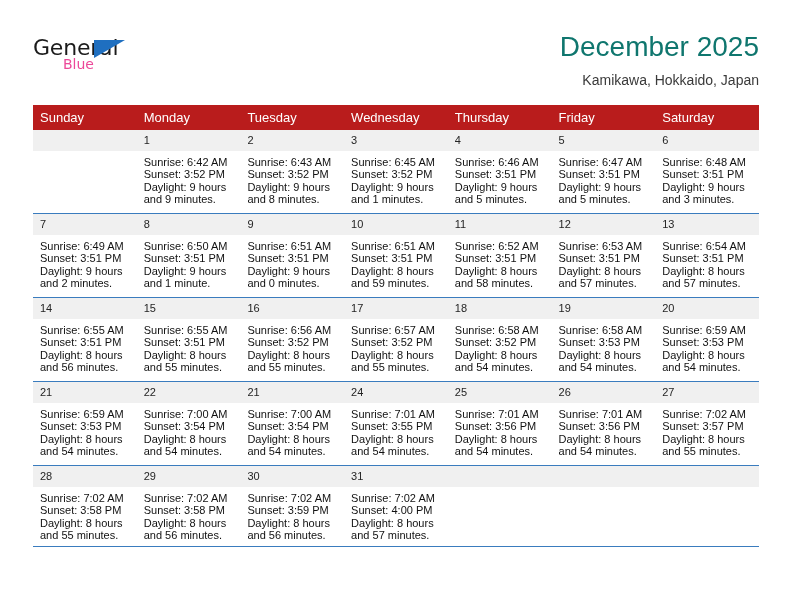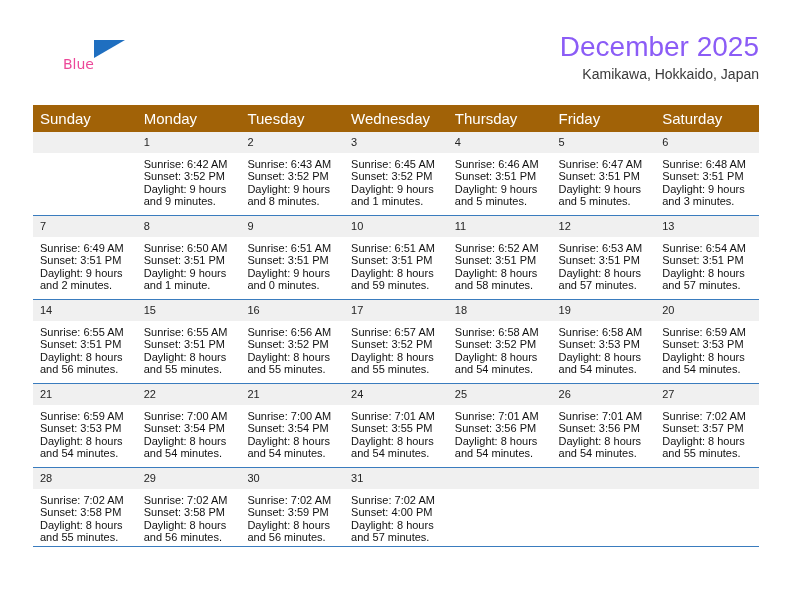--- a/index.html
+++ b/index.html
@@ -66,45 +66,46 @@
   }
   .title-block {
     position: absolute;
     right: 0;
     top: 0;
     text-align: right;
   }
   .cal-title {
     font-size: 28px;
     font-weight: 400;
-    color: #8b5cf6;
+    color: #0f766e;
     line-height: 34px;
     white-space: nowrap;
   }
   .cal-subtitle {
     font-size: 14px;
     font-weight: 400;
     color: #3a3a3a;
     line-height: 20px;
+    margin-top: 6px;
     white-space: nowrap;
   }
 
   
   .calendar {
     position: absolute;
     left: 33px;
     top: 105px;
     width: 726px;
     border-collapse: collapse;
     table-layout: fixed;
   }
   .calendar th {
-    background: #a16207;
+    background: #b91c1c;
     color: #ffffff;
-    font-size: 15px;
+    font-size: 13px;
     font-weight: 400;
     text-align: left;
     padding: 5px 0 5px 7px;
     height: 11px;
     border: none;
   }
   .calendar td {
     width: 103.7px;
     vertical-align: top;
     padding: 0;
@@ -147,20 +148,21 @@
   }
 </style>
 </head>
 <body>
 
 <div class="page">
 
   <div class="header">
 
     <div class="logo">
+      <span class="logo-general">General</span>
       <span class="logo-triangle"></span>
       <span class="logo-blue">Blue</span>
     </div>
 
     <div class="title-block">
       <div class="cal-title">December 2025</div>
       <div class="cal-subtitle">Kamikawa, Hokkaido, Japan</div>
     </div>
 
   </div>

